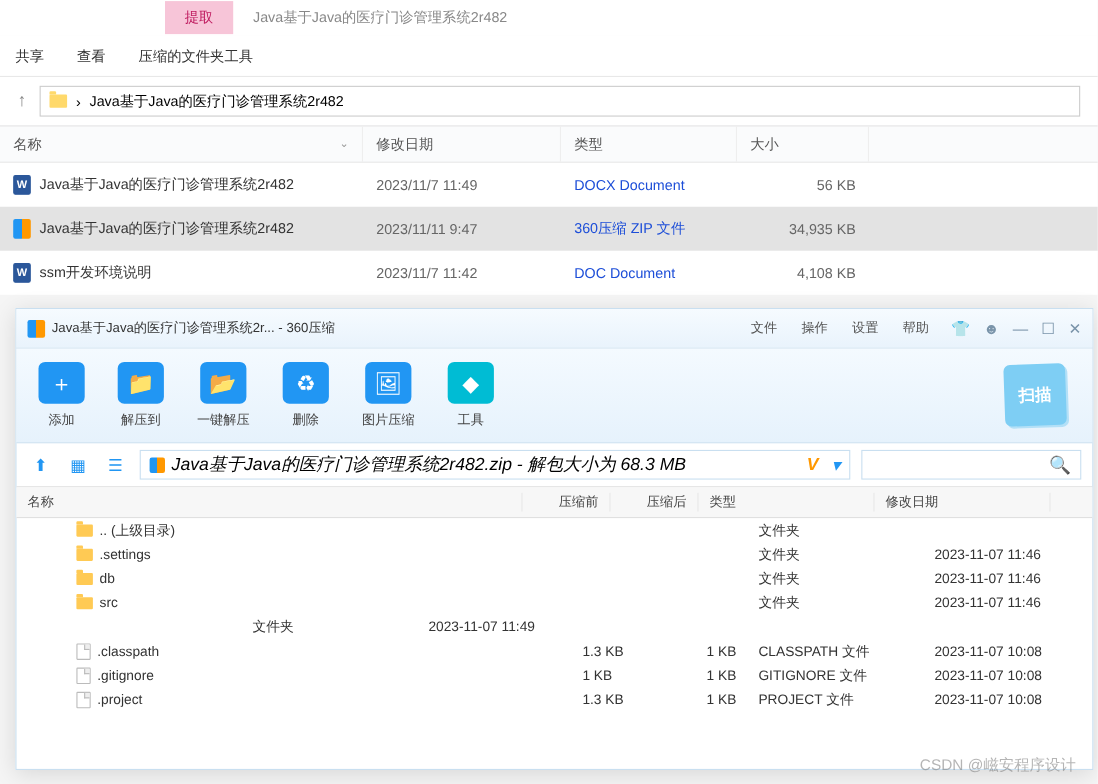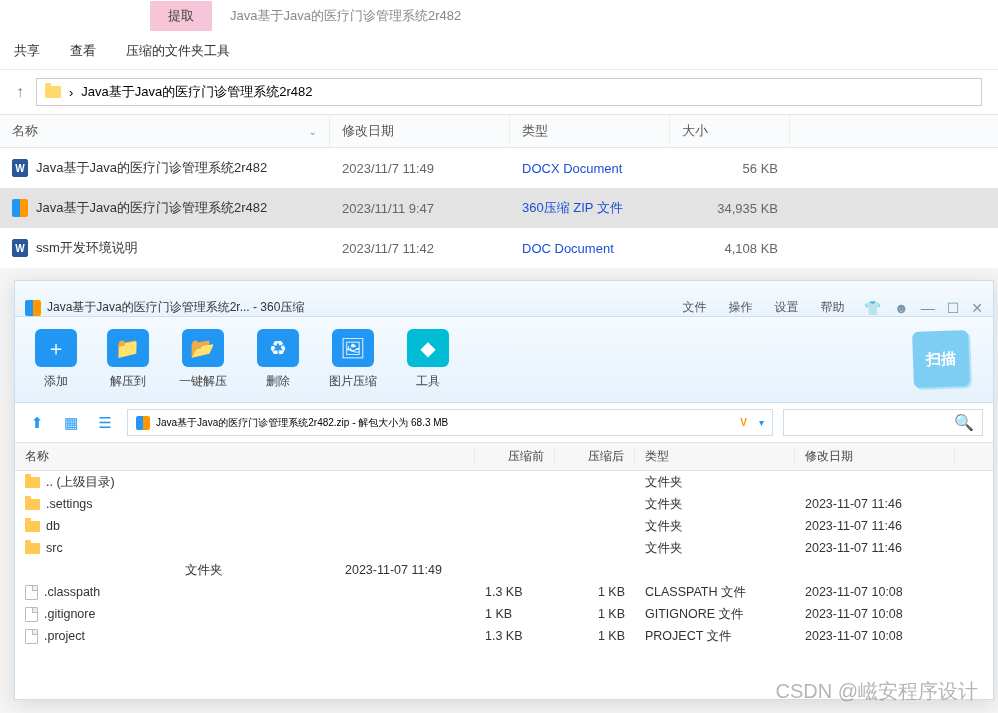--- a/index.html
+++ b/index.html
@@ -1,20 +1,20 @@
 <!DOCTYPE html>
 <html><head>
 <meta charset="utf-8">
 <style>
 * { margin: 0; padding: 0; box-sizing: border-box; font-family: "Microsoft YaHei", "Segoe UI", sans-serif; }
 body { background: #f5f5f5; width: 998px; height: 713px; overflow: hidden; position: relative; }
 
 
 .ribbon-tabs { display: flex; align-items: center; height: 32px; background: #fff; }
-.ribbon-tab { padding: 6px 18px; font-size: 13px; color: #404040; }
+.ribbon-tab { padding: 6px 18px; font-size: 13px; color: #be185d; }
 .ribbon-tab.pink { background: #f7c5d8; }
 .ribbon-tab.gray { color: #888; }
 
 
 .toolbar-row { display: flex; align-items: center; height: 38px; background: #fff; padding: 0 14px; gap: 30px; font-size: 13px; color: #333; border-bottom: 1px solid #e8e8e8; }
 
 
 .address-row { display: flex; align-items: center; height: 44px; background: #fff; padding: 0 16px; gap: 12px; }
 .up-arrow { color: #888; font-size: 16px; }
 .address-box { flex: 1; display: flex; align-items: center; border: 1px solid #ccc; height: 28px; padding: 0 8px; gap: 8px; font-size: 13px; }
@@ -35,59 +35,59 @@
 .explorer-row.sel { background: #e3e3e3; }
 .er-name { flex: 0 0 330px; padding: 0 12px; display: flex; align-items: center; gap: 8px; }
 .er-date { flex: 0 0 180px; padding: 0 12px; color: #666; }
 .er-type { flex: 0 0 160px; padding: 0 12px; color: #1d4ed8; }
 .er-size { flex: 0 0 120px; padding: 0 12px; color: #666; text-align: right; }
 .doc-icon { width: 16px; height: 18px; border: 1px solid #2b579a; background: #2b579a; color: #fff; font-size: 10px; font-weight: bold; display: flex; align-items: center; justify-content: center; border-radius: 2px; }
 .zip-icon { width: 16px; height: 18px; background: linear-gradient(90deg,#2196f3 50%,#ff9800 50%); border-radius: 2px; }
 
 
 .zip-window { position: absolute; left: 14px; top: 280px; width: 980px; height: 420px; background: #fff; border: 1px solid #c9dff0; box-shadow: 0 4px 20px rgba(0,0,0,0.12); }
-.zip-title { height: 36px; background: linear-gradient(#f6fbff,#e9f3fc); display: flex; align-items: flex-end; padding: 0 10px; font-size: 12px; color: #333; border-bottom: 1px solid #cde0f0; }
+.zip-title { height: 36px; background: linear-gradient(#f6fbff,#e9f3fc); display: flex; align-items: center; padding: 0 10px; font-size: 12px; color: #333; border-bottom: 1px solid #cde0f0; }
 .zip-title .menus { margin-left: auto; display: flex; gap: 22px; color: #555; }
 .zip-title .wbtns { display: flex; gap: 12px; margin-left: 20px; color: #7a94aa; font-size: 14px; }
 .zip-title .wbtn { cursor: pointer; }
 
 .zip-toolbar { height: 86px; background: linear-gradient(#f4faff,#e6f2fc); display: flex; align-items: center; padding: 0 20px; gap: 30px; border-bottom: 1px solid #cde0f0; position: relative; }
 .tool-btn { display: flex; flex-direction: column; align-items: center; gap: 6px; font-size: 12px; color: #444; cursor: pointer; }
 .tool-ico { width: 42px; height: 38px; border-radius: 6px; display: flex; align-items: center; justify-content: center; color: #fff; font-size: 20px; }
 .ico-blue { background: #2196f3; }
 .ico-cyan { background: #00bcd4; }
 .scan-stamp { position: absolute; right: 24px; top: 14px; width: 56px; height: 56px; background: #7ecef4; color: #fff; border-radius: 6px; display: flex; align-items: center; justify-content: center; font-size: 15px; font-weight: bold; transform: rotate(-2deg); box-shadow: 2px 2px 0 #b3e0f7; }
 
 .zip-path { height: 40px; display: flex; align-items: center; padding: 0 10px; gap: 10px; border-bottom: 1px solid #e0e0e0; }
 .zip-path .nav-ico { width: 24px; height: 24px; display: flex; align-items: center; justify-content: center; color: #2196f3; font-size: 15px; cursor: pointer; }
-.zip-path .path-box { flex: 1; border: 1px solid #c9dff0; height: 27px; display: flex; align-items: center; padding: 0 8px; font-size: 10px; gap: 6px; }
+.zip-path .path-box { flex: 1; border: 1px solid #c9dff0; height: 27px; display: flex; align-items: center; padding: 0 8px; font-size: 16px; gap: 6px; font-style: italic; }
 .zip-path .path-box .v { color: #ff9800; font-weight: bold; margin-left: auto; }
 .zip-path .search-box { width: 200px; border: 1px solid #c9dff0; height: 27px; display: flex; align-items: center; justify-content: flex-end; padding: 0 8px; color: #2196f3; }
 
 .zip-header { display: flex; align-items: center; height: 28px; background: #f7f7f7; border-bottom: 1px solid #e0e0e0; font-size: 12px; color: #444; }
 .zh-cell { padding: 0 10px; border-right: 1px solid #e8e8e8; }
 .zc-name { flex: 0 0 460px; }
 .zc-pre { flex: 0 0 80px; text-align: right; }
 .zc-post { flex: 0 0 80px; text-align: right; }
 .zc-type { flex: 0 0 160px; }
 .zc-date { flex: 0 0 160px; }
 
 .zip-body { overflow: auto; }
-.zip-row { display: flex; align-items: center; height: 22px; font-size: 12.5px; color: #333; }
+.zip-row { display: flex; align-items: center; height: 22px; font-size: 12.5px; color: #333; padding-left: 44px; }
 .zr-name { flex: 0 0 460px; padding: 0 10px; display: flex; align-items: center; gap: 6px; }
 .zr-pre { flex: 0 0 80px; padding: 0 10px; text-align: left; }
 .zr-post { flex: 0 0 80px; padding: 0 10px; text-align: right; }
 .zr-type { flex: 0 0 160px; padding: 0 10px; }
 .zr-date { flex: 0 0 160px; padding: 0 10px; }
 .folder-mini { width: 15px; height: 11px; background: #ffca54; border-radius: 1px; position: relative; }
 .folder-mini::before { content:""; position:absolute; top:-3px; left:0; width:6px; height:3px; background:#ffca54; border-radius:1px 1px 0 0; }
 .file-mini { width: 13px; height: 15px; border: 1px solid #bbb; background: #fff; border-radius: 1px; position: relative; }
 .file-mini::after { content:""; position:absolute; top:0; right:0; width:4px; height:4px; background:#eee; border-left:1px solid #bbb; border-bottom:1px solid #bbb; }
 
-.watermark { position: absolute; right: 20px; bottom: 8px; color: rgba(120,120,120,0.55); font-size: 20px; }
+.watermark { position: absolute; right: 20px; bottom: 8px; color: rgba(120,120,120,0.55); font-size: 14px; }
 </style>
 </head>
 <body>
 
 <div class="ribbon-tabs">
   <div class="ribbon-tab" style="width:150px"></div>
   <div class="ribbon-tab pink">提取</div>
   <div class="ribbon-tab gray">Java基于Java的医疗门诊管理系统2r482</div>
 </div>
 

